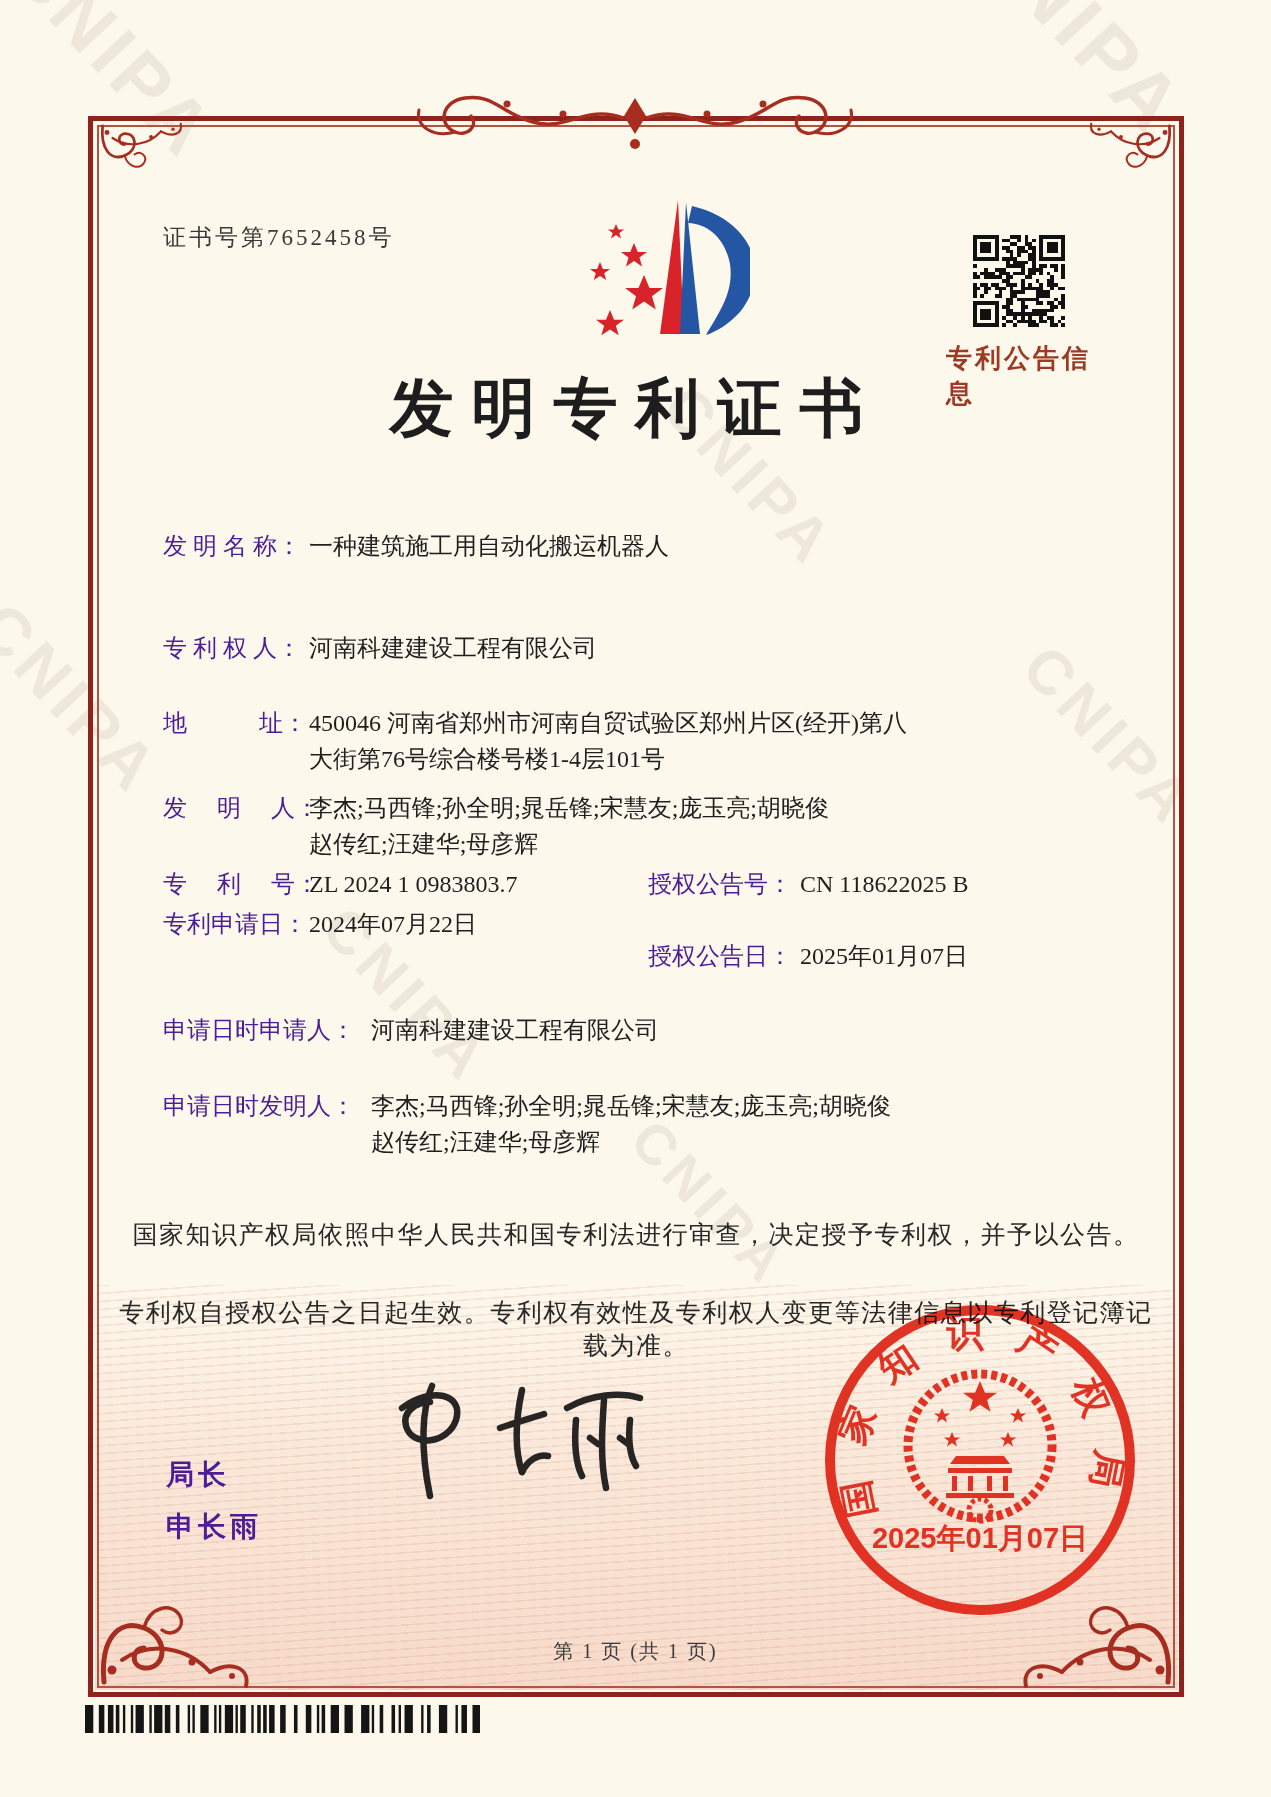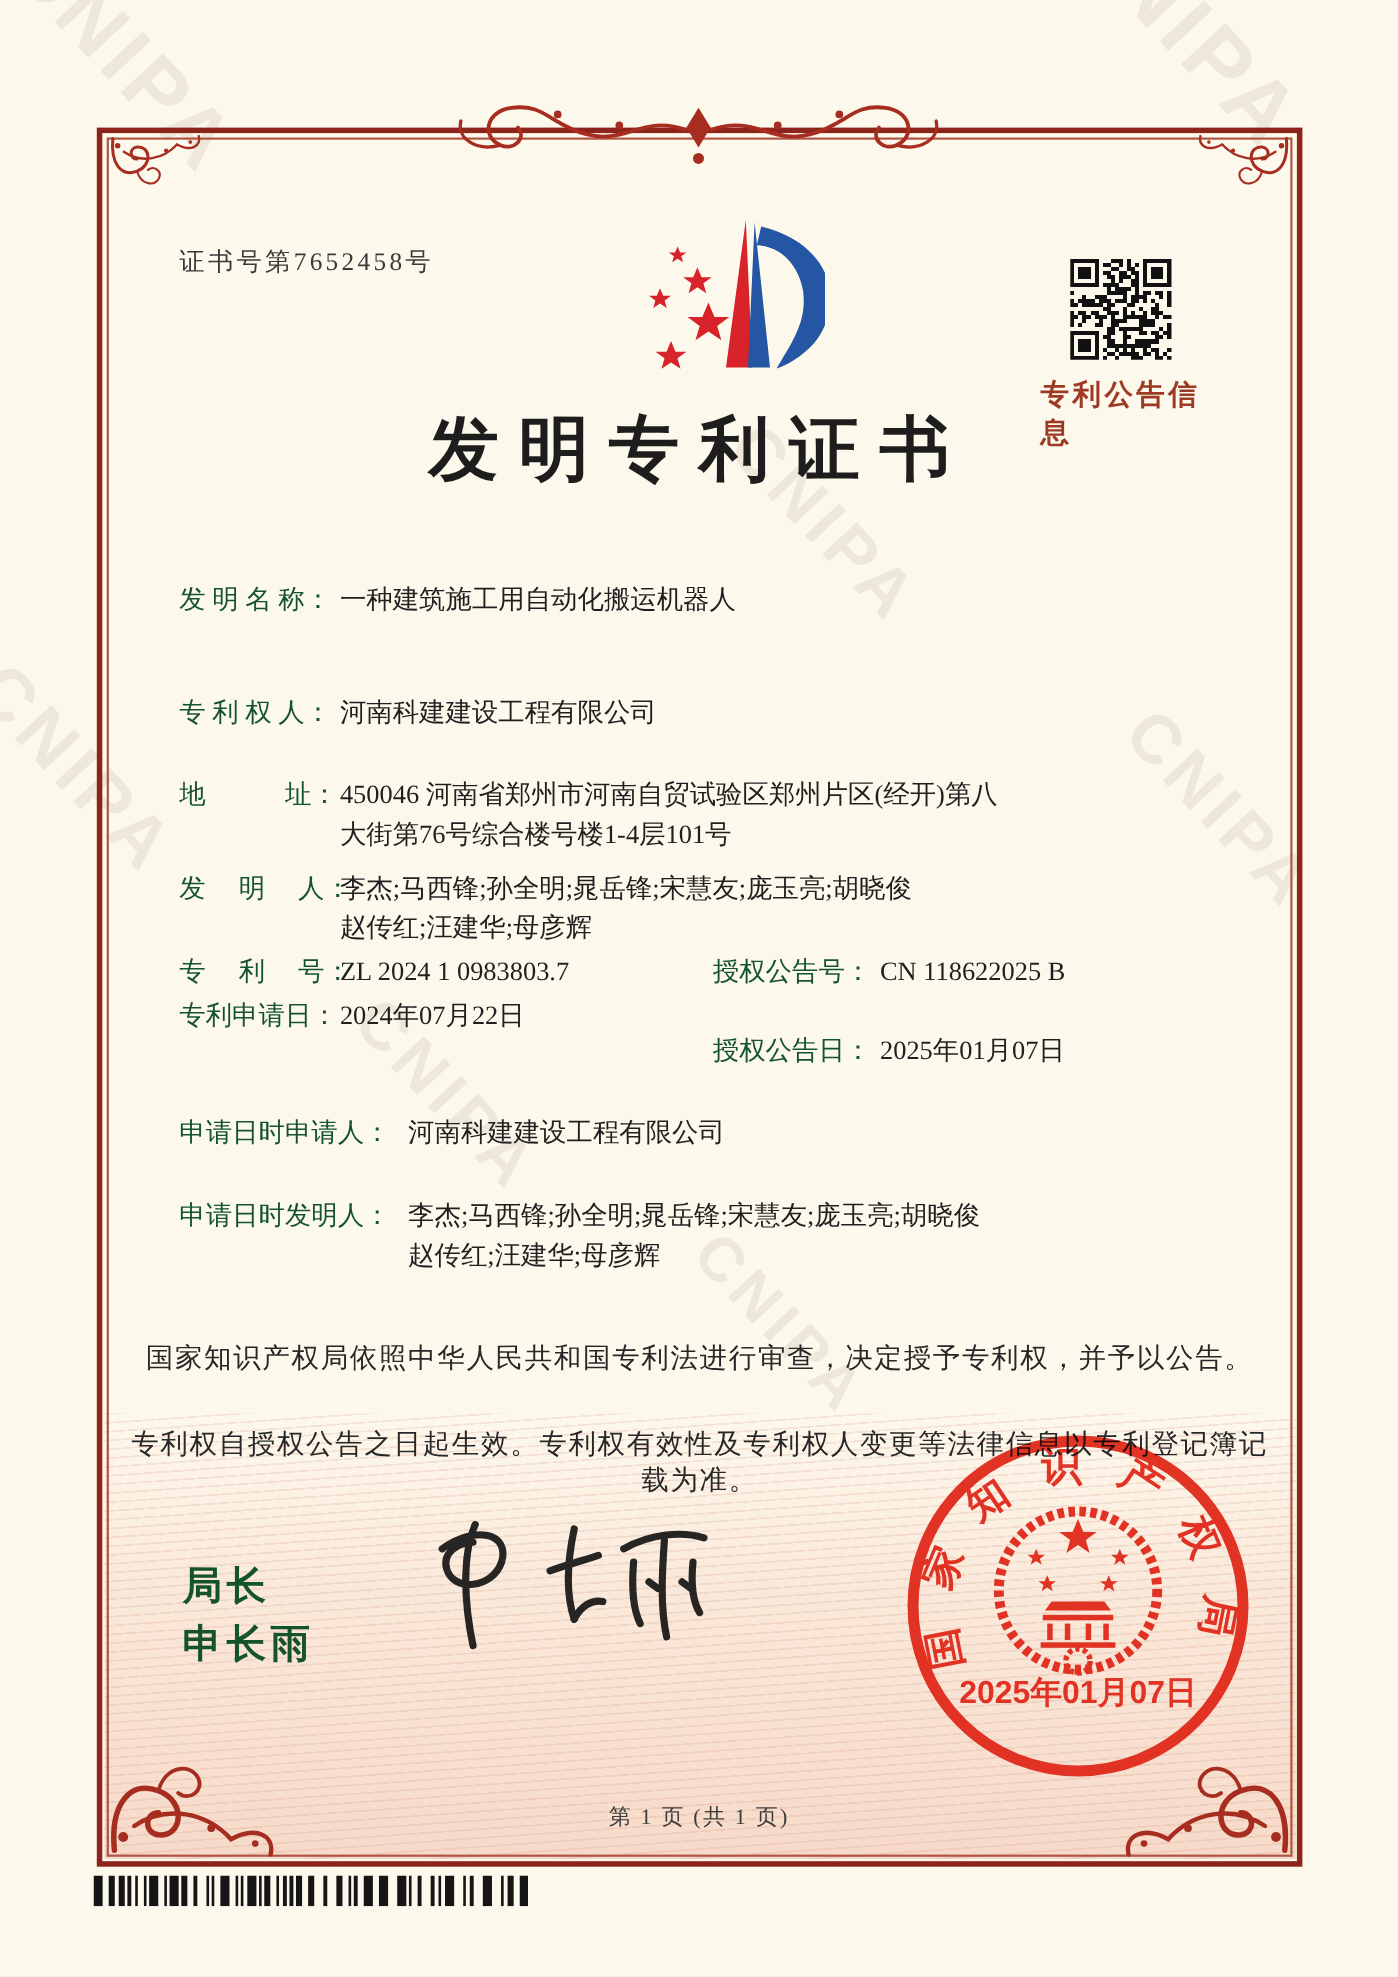--- a/index.html
+++ b/index.html
@@ -34,28 +34,28 @@
   
   .content{position:absolute;left:0;top:0;width:100%;height:100%;z-index:2;}
   .cert-no{position:absolute;left:163px;top:222px;font-size:23px;letter-spacing:3px;color:#3a3a3a;}
   .title{
     position:absolute;left:0;top:365px;width:100%;text-align:center;
     font-size:64px;font-weight:bold;letter-spacing:18px;color:#1d1d1d;
   }
   .qr{position:absolute;left:973px;top:235px;width:92px;height:92px;}
   .qr-label{position:absolute;left:946px;top:341px;width:150px;font-size:26px;letter-spacing:3px;color:#9c3a24;font-weight:bold;}
   .row{position:absolute;left:163px;font-size:24px;line-height:1.5;}
-  .row .lab{display:inline-block;width:146px;white-space:pre;vertical-align:top;color:#14532d;}
+  .row .lab{display:inline-block;width:146px;white-space:pre;vertical-align:top;color:#4c1d95;}
   .row.wide .lab{width:208px;}
   .row .val{display:inline-block;white-space:pre-line;vertical-align:top;max-width:660px;color:#1f1f1f;}
   .row.rcol{left:648px;}
   .row.rcol .lab{width:152px;}
   .legal{position:absolute;left:110px;width:1052px;text-align:center;font-size:25px;letter-spacing:1.5px;color:#272727;}
-  .director{position:absolute;left:166px;font-size:36px;font-weight:bold;
-    font-family:"Liberation Sans","DejaVu Sans",sans-serif;color:#14532d;letter-spacing:4px;}
+  .director{position:absolute;left:166px;font-size:28px;font-weight:bold;
+    font-family:"Liberation Sans","DejaVu Sans",sans-serif;color:#4c1d95;letter-spacing:4px;margin-top:38px;}
   .footer-page{position:absolute;left:0;top:1638px;width:100%;text-align:center;font-size:20px;letter-spacing:2px;color:#3c3c3c;}
   .barcode{position:absolute;left:85px;top:1705px;width:395px;height:28px;}
   svg{display:block;}
 </style>
 </head>
 <body>
 
 <div id="page">
 
   <div class="wave-band"></div>

